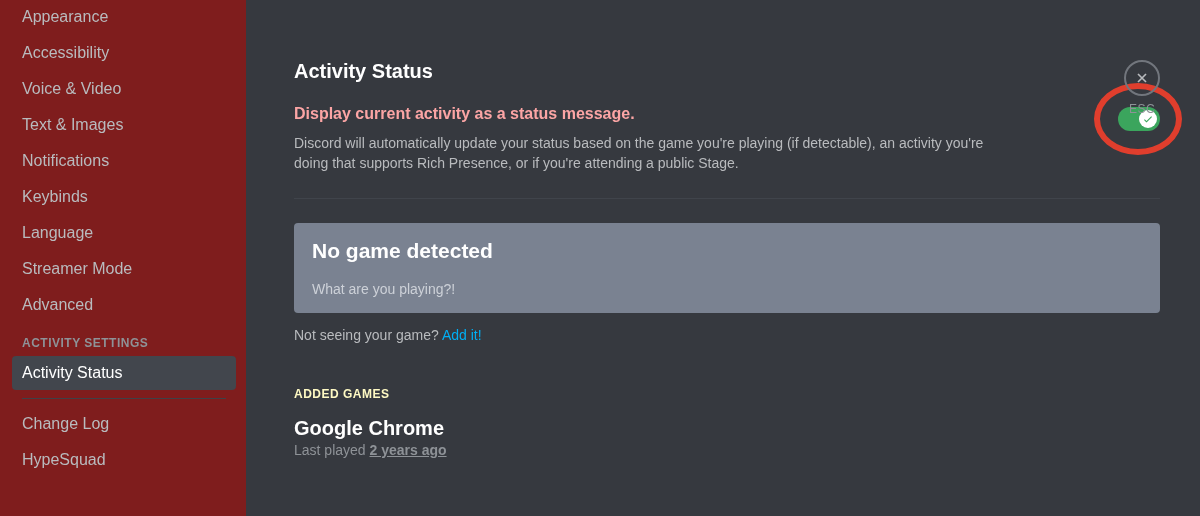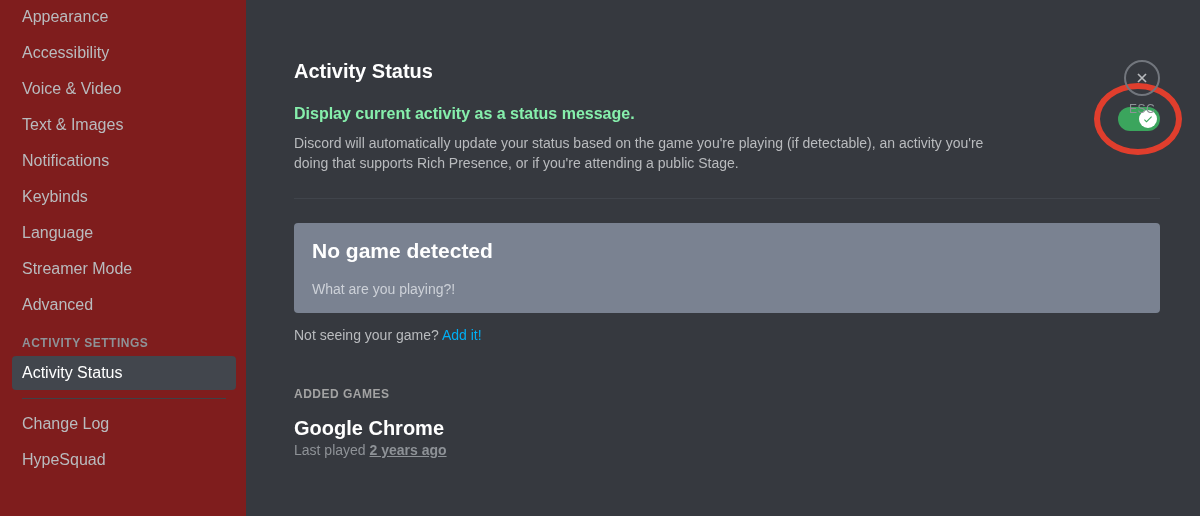--- a/index.html
+++ b/index.html
@@ -53,21 +53,21 @@
       font-weight: 700;
       margin-bottom: 22px;
     }
     .setting-row {
       display: flex;
       justify-content: space-between;
       align-items: flex-start;
       gap: 40px;
     }
     .setting-label {
-      color: #86efac;
+      color: #fca5a5;
       font-size: 16px;
       font-weight: 600;
       margin-bottom: 10px;
     }
     .setting-desc {
       color: #b9bbbe;
       font-size: 14px;
       line-height: 1.45;
       max-width: 720px;
     }
@@ -108,21 +108,21 @@
       padding: 16px 18px;
       margin-bottom: 14px;
     }
     .game-box-title { color: #fff; font-size: 21px; font-weight: 700; margin-bottom: 18px; }
     .game-box-sub { color: #cdd1d8; font-size: 14px; }
     .hint-line { font-size: 14px; color: #b9bbbe; }
     .hint-link { color: #00aff4; cursor: pointer; }
     .section-header {
       font-size: 12px;
       font-weight: 700;
-      color: #a3a3a3;
+      color: #fef9c3;
       letter-spacing: 0.5px;
       margin-top: 44px;
       margin-bottom: 16px;
     }
     .added-game-name { color: #fff; font-size: 20px; font-weight: 700; margin-bottom: 2px; }
     .added-game-sub { color: #8e9297; font-size: 14px; }
     .added-game-sub .ago { font-weight: 600; text-decoration: underline; }
     .close-area {
       position: absolute;
       top: 60px; right: 40px;

